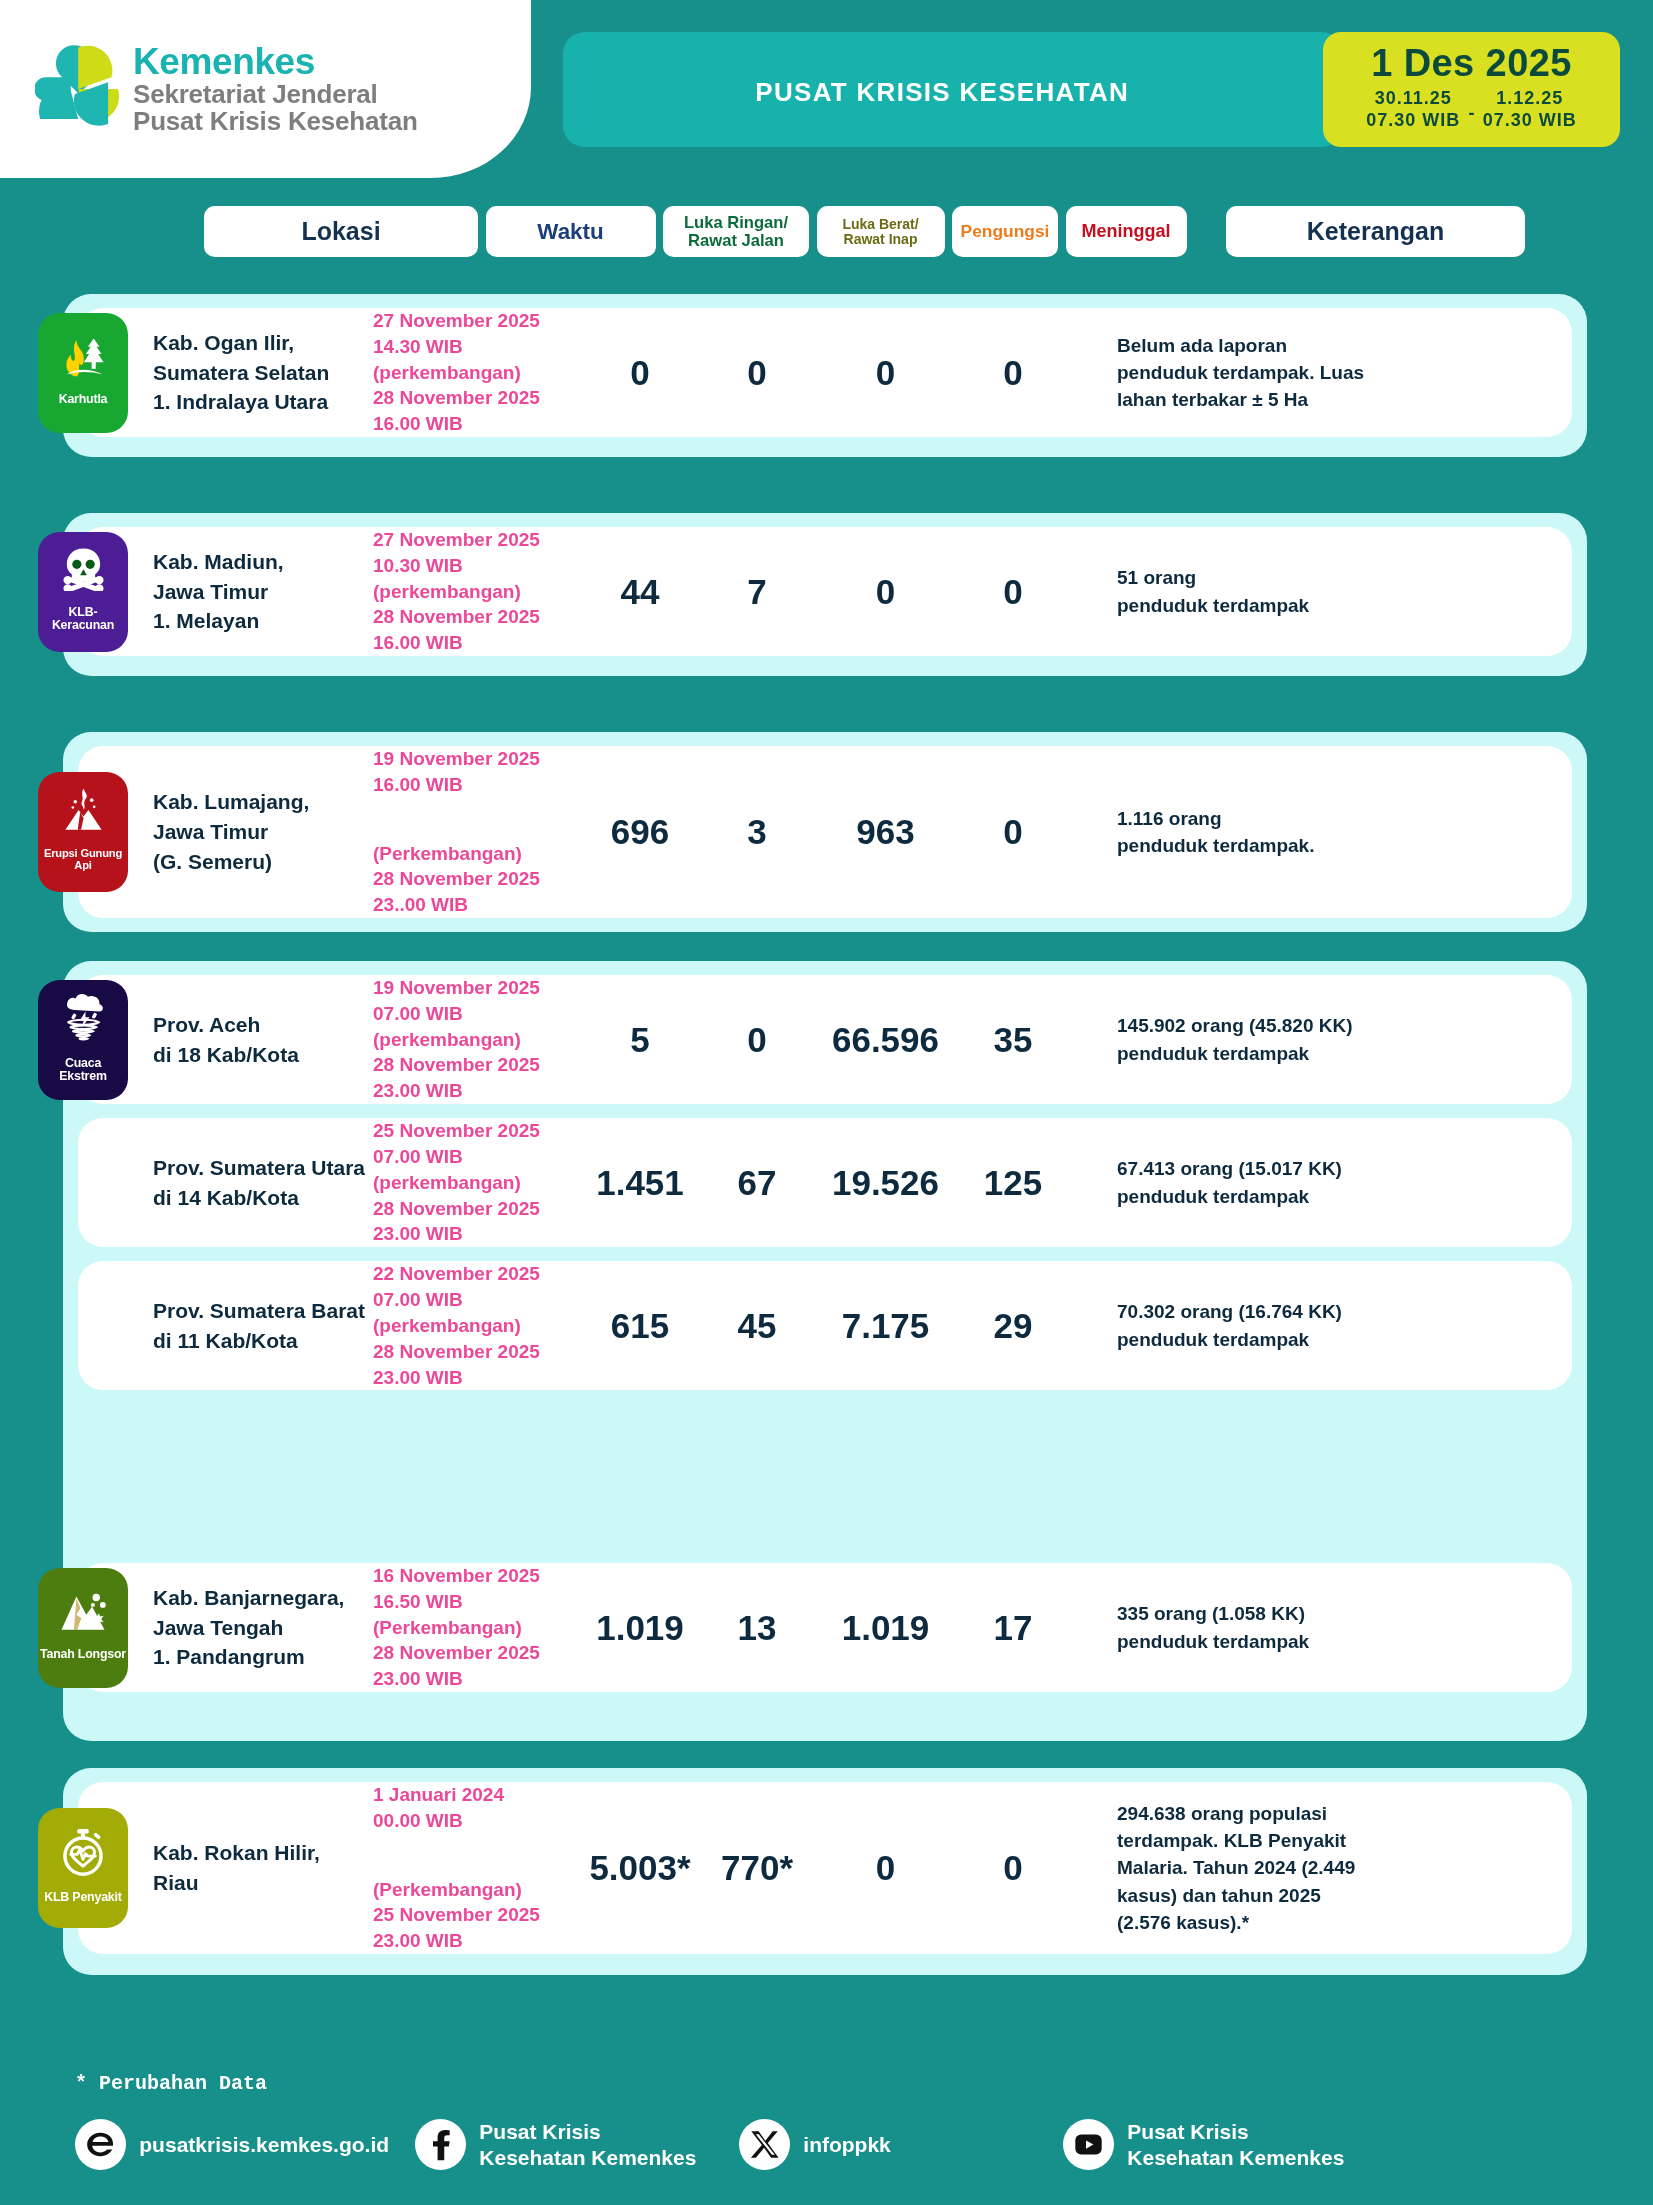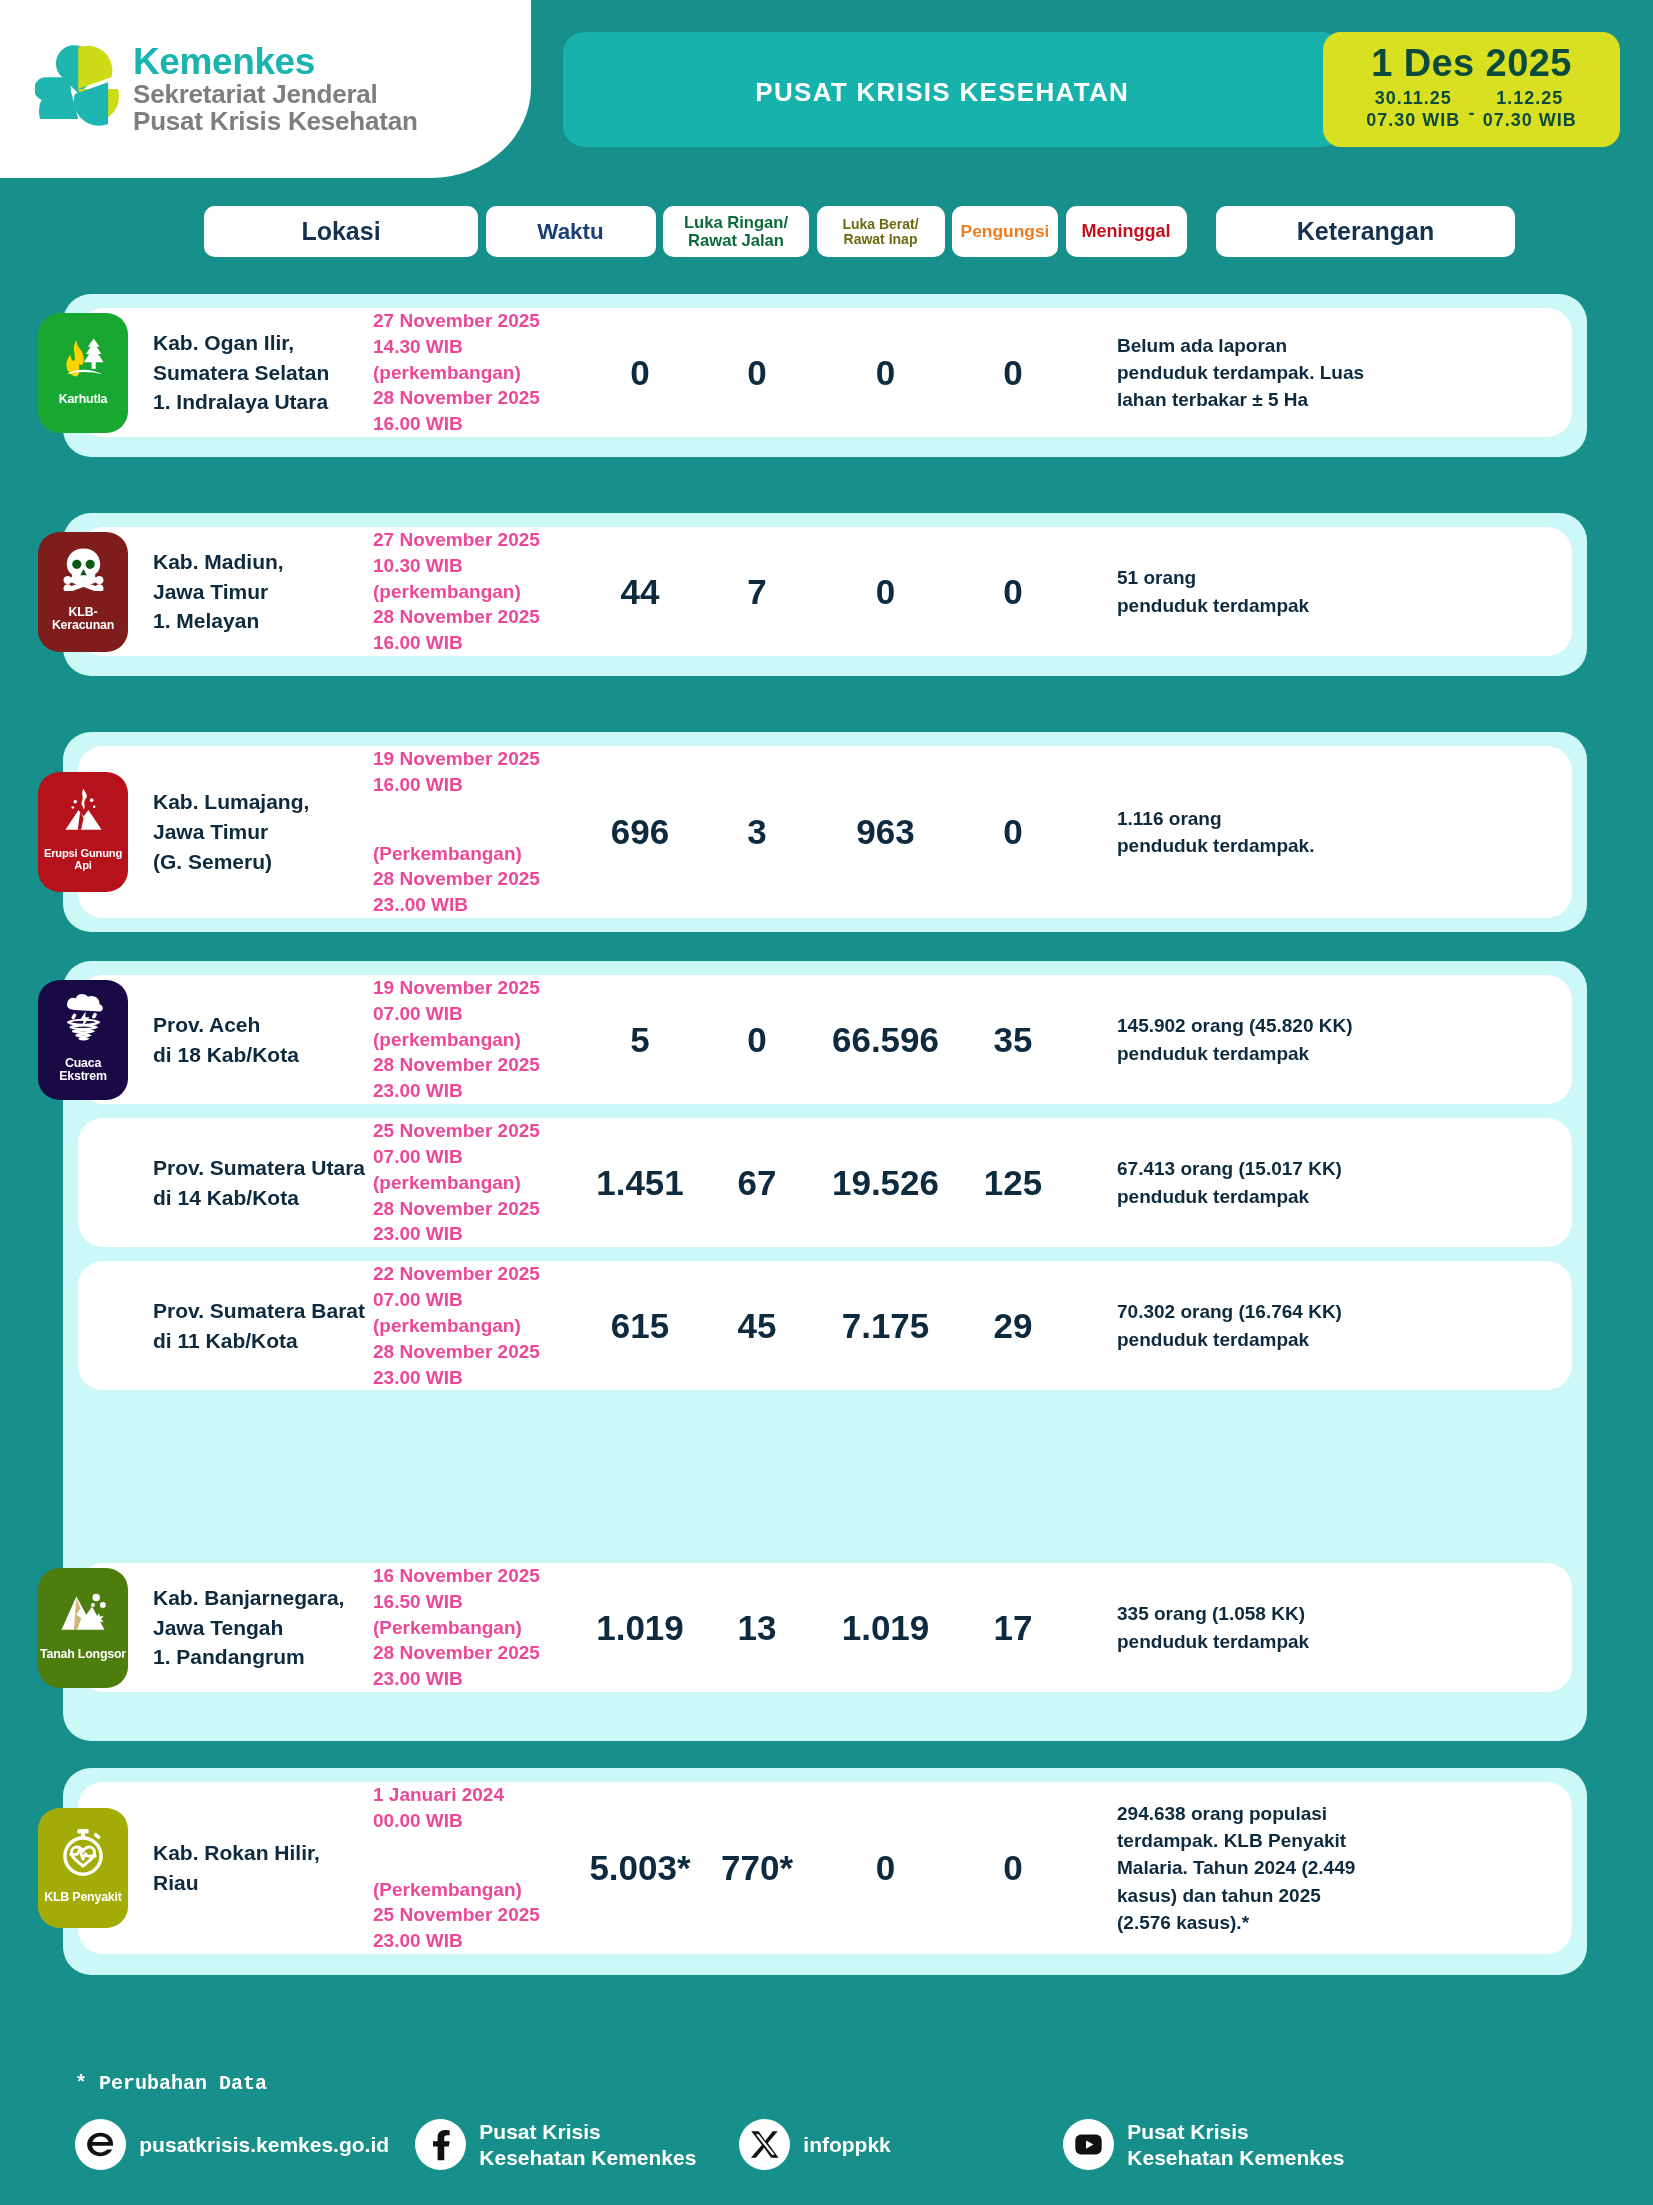--- a/index.html
+++ b/index.html
@@ -120,21 +120,21 @@
     font-weight: bold;
     line-height: 1.05;
     padding: 1.7px 3.3px;
   }
   .ch-lokasi    { width: 274px; font-size: 25px; color: #14324f; }
   .ch-waktu     { width: 170px; font-size: 22.4px; color: #1b3f7a; }
   .ch-lr        { width: 146px; font-size: 16.6px; color: #0c6b3c; }
   .ch-lb        { width: 128px; font-size: 14px; color: #6d6b13; }
   .ch-peng      { width: 106px; font-size: 17.4px; color: #f07b1d; }
   .ch-ming      { width: 121px; font-size: 18px; color: #c40f21; }
-  .ch-ket       { width: 299px; font-size: 25px; color: #14324f; margin-left: 22px; }
+  .ch-ket       { width: 299px; font-size: 25px; color: #14324f; margin-left: 32px; }
 
   
   .group {
     position: absolute;
     left: 63px;
     width: 1524px;
     background: #ccf9f7;
     border-radius: 28px;
   }
 
@@ -321,21 +321,21 @@
     <div class="c-num n1">0</div>
     <div class="c-num n2">0</div>
     <div class="c-num n3">0</div>
     <div class="c-num n4">0</div>
     <div class="c-ket">Belum ada laporan<br>penduduk terdampak. Luas<br>lahan terbakar ± 5 Ha</div>
   </div>
       </div>
       <div class="group" style="top:513px;min-height:163px">
   <div class="card">
 
-    <div class="badge" style="background:#7f1d1d">
+    <div class="badge" style="background:#4c1d95">
       <span>
               <svg width="45" height="45" viewBox="0 0 54 54">
       <path d="M27 3 C14 3 7 12 7 22 C7 28 10 32 13 34 L13 40 C13 42 15 43 17 43 L37 43 C39 43 41 42 41 40 L41 34 C44 32 47 28 47 22 C47 12 40 3 27 3 Z" fill="#ffffff"></path>
       <circle cx="19" cy="22" r="5.5" fill="#0a5a17"></circle>
       <circle cx="35" cy="22" r="5.5" fill="#0a5a17"></circle>
       <path d="M27 28 L23 35 L31 35 Z" fill="#0a5a17"></path>
       <g fill="#ffffff">
         <rect x="7" y="43" width="40" height="6" rx="3" transform="rotate(20 27 46)"></rect>
         <rect x="7" y="43" width="40" height="6" rx="3" transform="rotate(-20 27 46)"></rect>
         <circle cx="8" cy="41" r="5"></circle>

